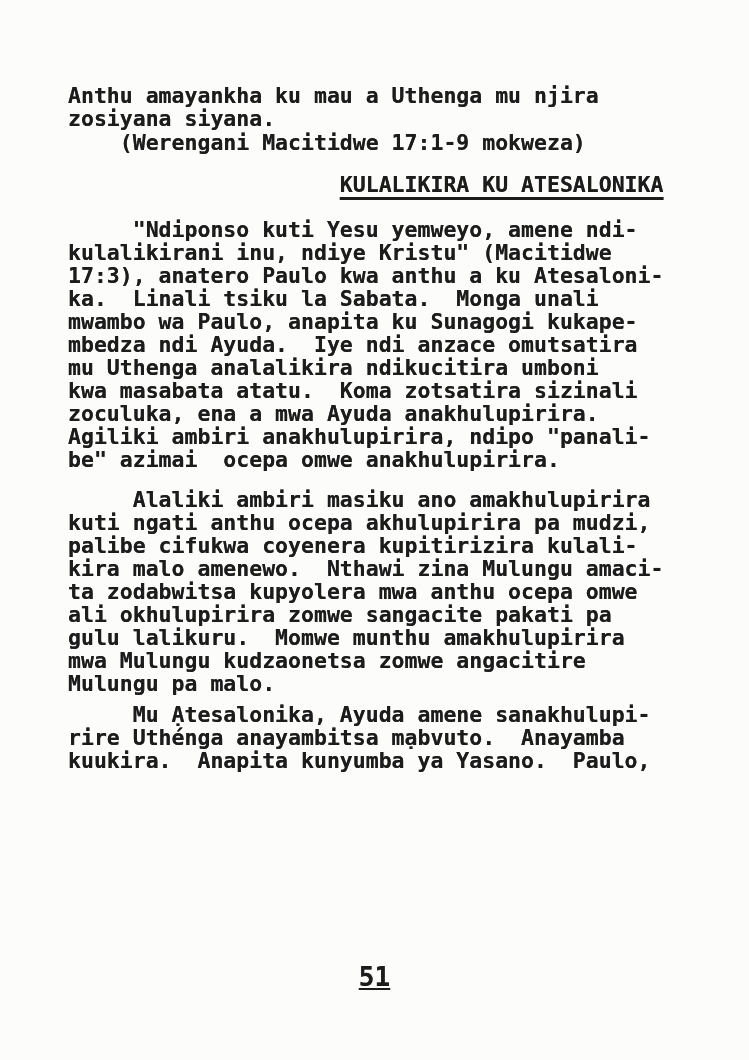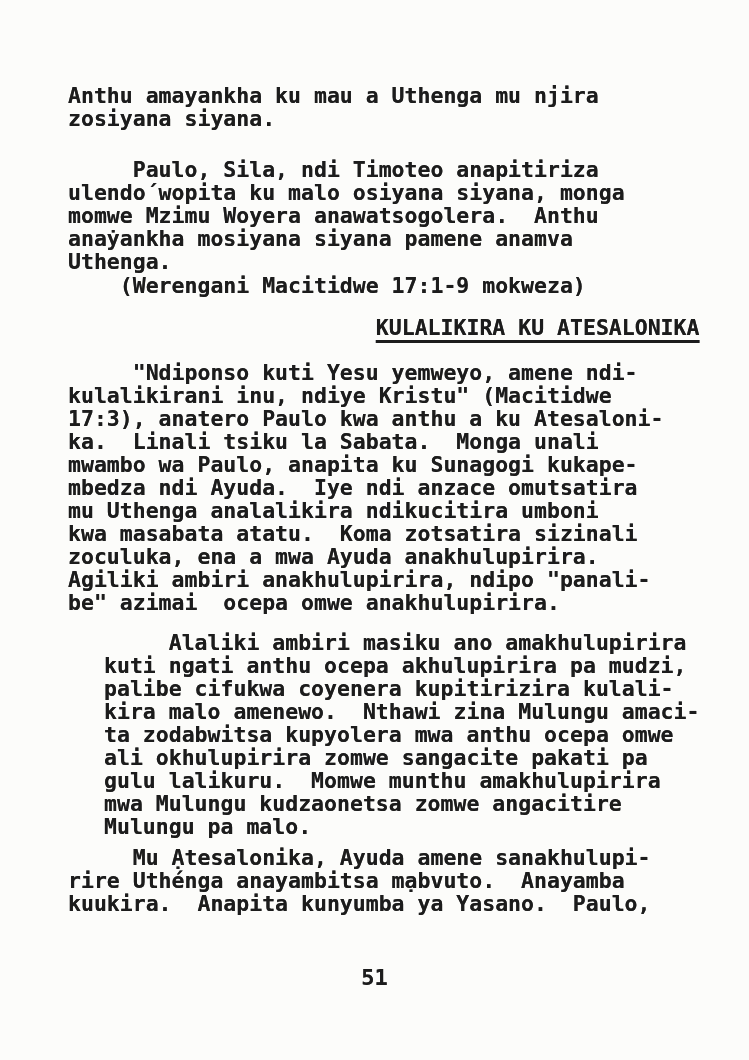--- a/index.html
+++ b/index.html
@@ -28,53 +28,49 @@
     margin: 0;
     white-space: pre;
     font-size: 21.5px;
     line-height: 23px;
     letter-spacing: 0;
   }
   .m-journey     { margin-top: 28px; }
   .m-note        { margin-top: 1px; }
   .m-heading     { margin-top: 19px; text-align: right; }
   .m-preaching   { margin-top: 22px; }
-  .m-believers   { margin-top: 17px; margin-left: 36px; }
+  .m-believers   { margin-top: 17px; }
   .m-persecution { margin-top: 8px; }
   .heading {
     font-size: 21.5px;
     font-weight: 700;
     text-decoration: underline;
     text-decoration-thickness: 2.5px;
     text-underline-offset: 5px;
   }
   .page-number {
     position: absolute;
     left: 0;
     right: 0;
     top: 966px;
     text-align: center;
-    font-size: 22px;
+    font-size: 26px;
     line-height: 23px;
     font-weight: 700;
     margin: 0;
+    text-decoration: underline;
   }
 </style>
 </head>
 <body>
 
 <div class="page">
   <main class="content">
     <p class="block">Anthu amayankha ku mau a Uthenga mu njira
 zosiyana siyana.</p>
-    <p class="block m-journey">     Paulo, Sila, ndi Timoteo anapitiriza
-ulendo´wopita ku malo osiyana siyana, monga
-momwe Mzimu Woyera anawatsogolera.  Anthu
-anaẏankha mosiyana siyana pamene anamva
-Uthenga.</p>
     <p class="block m-note">    (Werengani Macitidwe 17:1-9 mokweza)</p>
     <h1 class="block heading m-heading">KULALIKIRA KU ATESALONIKA</h1>
     <p class="block m-preaching">     "Ndiponso kuti Yesu yemweyo, amene ndi-
 kulalikirani inu, ndiye Kristu" (Macitidwe
 17:3), anatero Paulo kwa anthu a ku Atesaloni-
 ka.  Linali tsiku la Sabata.  Monga unali
 mwambo wa Paulo, anapita ku Sunagogi kukape-
 mbedza ndi Ayuda.  Iye ndi anzace omutsatira
 mu Uthenga analalikira ndikucitira umboni
 kwa masabata atatu.  Koma zotsatira sizinali

